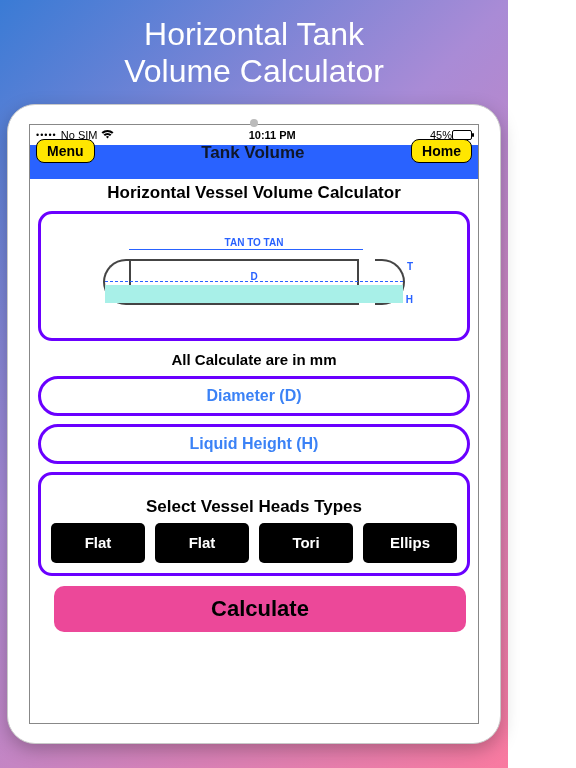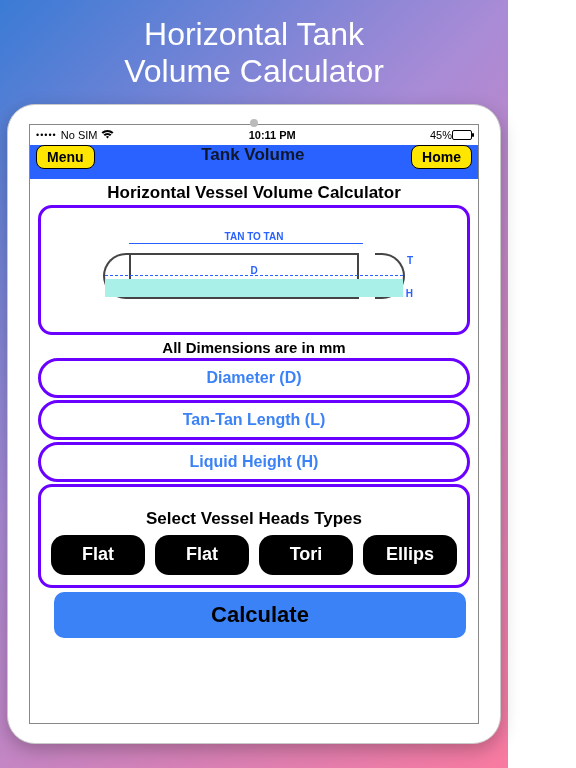--- a/index.html
+++ b/index.html
@@ -34,29 +34,29 @@
   }
   .status-left { display: flex; align-items: center; gap: 4px; }
   .dots { letter-spacing: 1px; font-size: 9px; }
   .status-right { display: flex; align-items: center; gap: 0; }
   .battery {
     width: 20px; height: 10px; border: 1px solid #000; border-radius: 2px; position: relative;
   }
   .battery::after { content:""; position:absolute; right:-3px; top:2px; width:2px; height:4px; background:#000; border-radius:1px;}
   .battery-fill { height: 100%; width: 45%; background: #000; }
   .nav {
-    background: #2962ff; height: 34px; display: flex; align-items: flex-start; justify-content: space-between;
-    padding: 0 6px;
+    background: #2962ff; height: 34px; display: flex; align-items: flex-end; justify-content: space-between;
+    padding: 16px 6px;
   }
   .nav-btn {
     background: #ffe600; color: #000; font-weight: 700; font-size: 14px;
     border: 1px solid #000; border-radius: 8px; padding: 3px 10px;
   }
   .nav-title { color: #0f172a; font-weight: 700; font-size: 17px; }
-  .content { flex: 1; padding: 4px 8px 8px 8px; display: flex; flex-direction: column; gap: 2px; overflow:hidden;}
+  .content { flex: 1; padding: 4px 8px 8px 8px; display: flex; flex-direction: column; gap: 8px; overflow:hidden;}
   .section-title { font-weight: 700; font-size: 17px; text-align: center; }
   .panel {
     border: 3px solid #6a00ff; border-radius: 14px; padding: 8px 10px;
   }
   .diagram-panel { height: 130px; display:flex; align-items:center; justify-content:center; }
   .diagram { position: relative; width: 310px; height: 90px; }
   .tank-body {
     position:absolute; left:30px; top:28px; width:230px; height:46px;
     border: 2px solid #444; background:#fff;
   }
@@ -78,25 +78,25 @@
   .subheading { font-weight:700; font-size:15px; text-align:center; margin-top:2px;}
   .input-pill {
     border: 3px solid #6a00ff; border-radius: 24px; height: 40px;
     display:flex; align-items:center; justify-content:center;
     color:#3b82f6; font-weight:700; font-size:16px;
   }
   .heads-panel { padding: 22px 10px 10px 10px; }
   .heads-title { font-weight:700; font-size:17px; text-align:center; margin-bottom:6px;}
   .heads-row { display:flex; gap:10px; justify-content:space-between; }
   .head-btn {
-    flex:1; background:#000; color:#fff; font-weight:700; font-size:18px;
-    border:none; border-radius:14px; height:40px;
+    flex:1; background:#000; color:#fff; font-weight:700; font-size:15px;
+    border:none; border-radius:5px; height:40px;
   }
   .calc-btn {
-    background:#3b82f6; color:#000; font-weight:800; font-size:22px;
+    background:#ec4899; color:#000; font-weight:800; font-size:22px;
     border:none; border-radius:10px; height:46px; margin: 2px 4px 0 16px;
   }
 </style>
 </head>
 <body>
 
 <div class="bg">
   <div class="hero">
     <div>Horizontal Tank</div>
     <div>Volume Calculator</div>
@@ -139,27 +139,24 @@
             <div class="tank-body"></div>
             <div class="tank-end-r"></div>
             <div class="liquid"></div>
             <div class="dash-h"></div>
             <div class="d-label">D</div>
             <div class="t-label">T</div>
             <div class="h-label">H</div>
           </div>
         </div>
 
-        <div class="subheading">All Dimensions are in mm</div>
+        <div class="subheading">All Calculate are in mm</div>
 
         <div class="input-pill">
           <span>Diameter (D)</span>
-        </div>
-        <div class="input-pill">
-          <span>Tan-Tan Length (L)</span>
         </div>
         <div class="input-pill">
           <span>Liquid Height (H)</span>
         </div>
 
         <div class="panel heads-panel">
           <div class="heads-title">Select Vessel Heads Types</div>
           <div class="heads-row">
             <button class="head-btn">Flat</button>
             <button class="head-btn">Flat</button>

